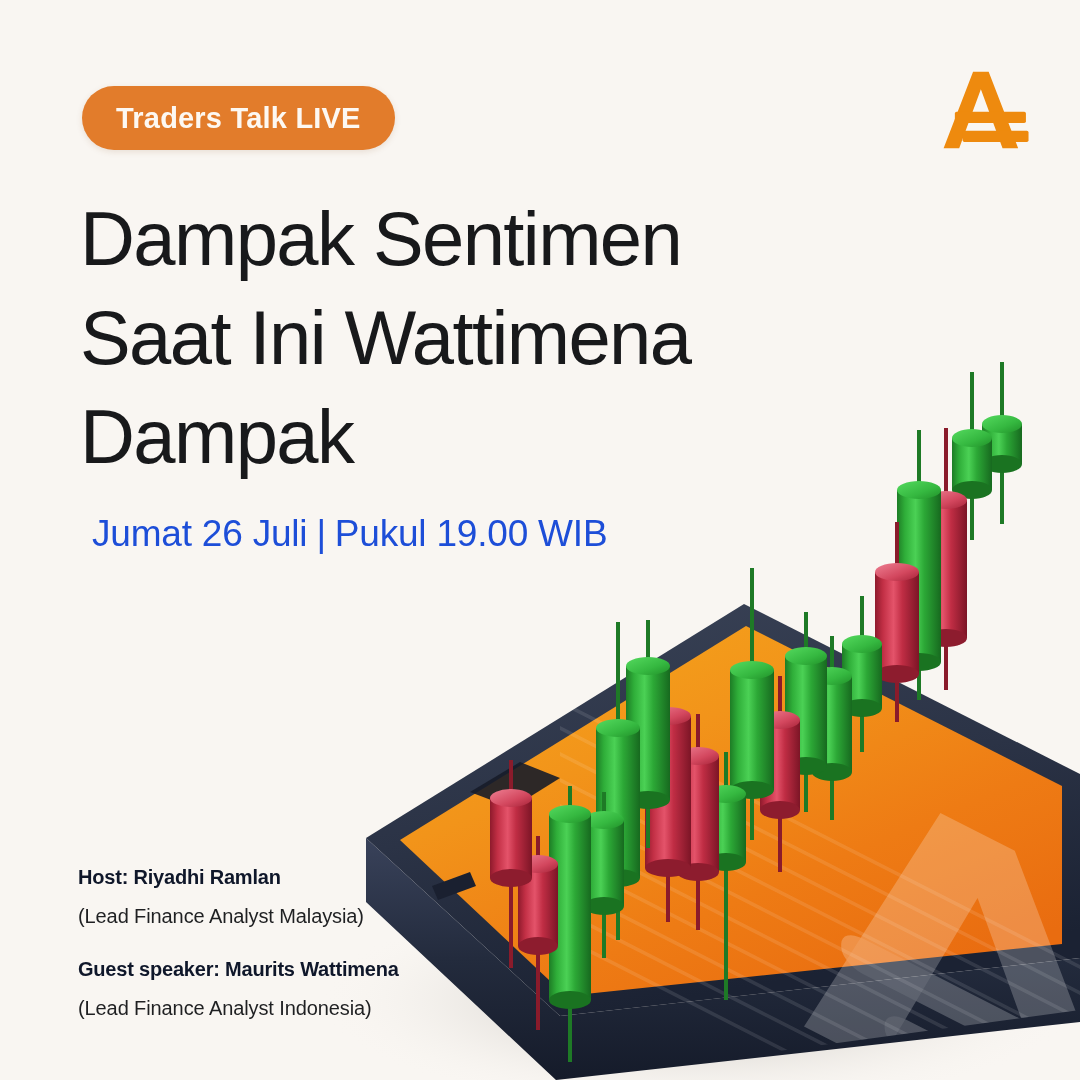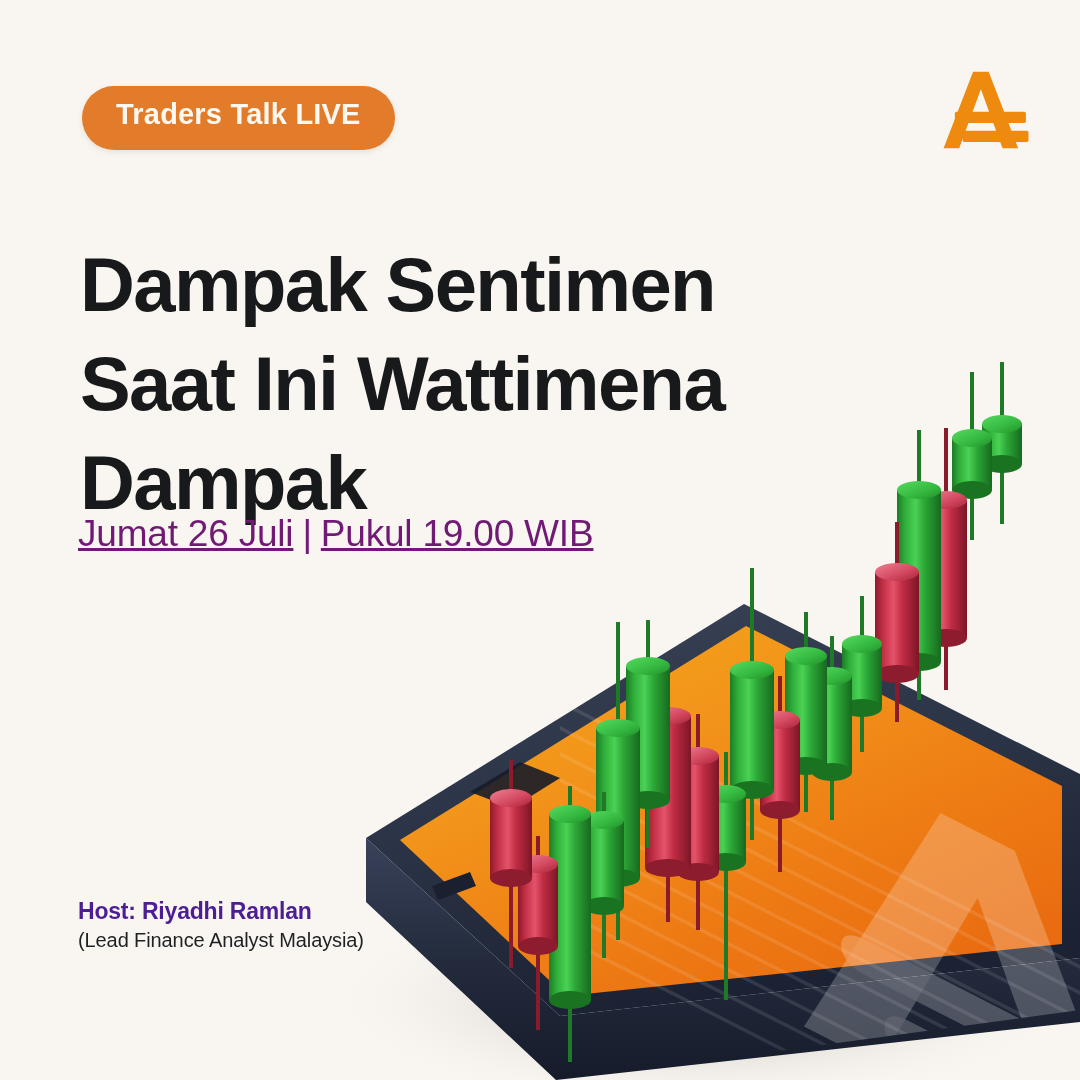--- a/index.html
+++ b/index.html
@@ -9,53 +9,53 @@
     font-family:"Liberation Sans", sans-serif;
     overflow:hidden;
     position:relative;
   }
 
   .poster { position:absolute; inset:0; overflow:hidden; background:#F9F6F2; }
 
   
   .badge {
     position:absolute; left:82px; top:86px;
-    height:64px; padding:12px 34px;
-    display:flex; align-items:flex-start; justify-content:center;
+    height:64px; padding:0 34px;
+    display:flex; align-items:center; justify-content:center;
     background:#E27C2B; border-radius:40px;
     box-shadow:0 2px 6px rgba(120,70,20,.13);
   }
   .badge-text {
     color:#FDF8F2; font-size:29px; font-weight:bold;
     letter-spacing:.2px; white-space:nowrap;
   }
 
   
   .logo { position:absolute; right:48px; top:58px; width:104px; height:104px; }
 
   
   .headline {
     position:absolute; left:80px; top:190px; width:740px;
-    color:#18191B; font-size:76px; font-weight:bold;
-    line-height:1.30; letter-spacing:-1.6px;margin-top:46px;
+    color:#18191B; font-size:76px; font-weight:normal;
+    line-height:1.30; letter-spacing:-1.6px;
   }
   .headline .ln { display:block; }
 
   .subline {
-    position:absolute; left:78px; top:513px;
-    color:#701a75; font-size:37px; font-weight:normal;
-    letter-spacing:-.2px; white-space:nowrap;text-decoration:underline;
+    position:absolute; left:92px; top:513px;
+    color:#1d4ed8; font-size:37px; font-weight:normal;
+    letter-spacing:-.2px; white-space:nowrap;
   }
   .subline .sep { display:inline-block; padding:0 9px; font-weight:300; }
 
   
   .credits { position:absolute; left:78px; top:866px; width:470px; z-index:40; }
   .credit-block + .credit-block { margin-top:30px; }
-  .credit-name { color:#4c1d95; font-size:23px; font-weight:bold; letter-spacing:-.2px; white-space:nowrap;margin-top:32px; }
-  .credit-role { color:#1F2022; font-size:20px; font-weight:normal; margin-top:4px; letter-spacing:-.1px; white-space:nowrap; }
+  .credit-name { color:#0f172a; font-size:20px; font-weight:bold; letter-spacing:-.2px; white-space:nowrap; }
+  .credit-role { color:#1F2022; font-size:20px; font-weight:normal; margin-top:16px; letter-spacing:-.1px; white-space:nowrap; }
 
   
   .art { position:absolute; left:0; top:0; width:1080px; height:1080px; pointer-events:none; }
 </style>
 </head>
 <body>
 
 <div class="poster">
 
   <svg class="art" viewBox="0 0 1080 1080" xmlns="http://www.w3.org/2000/svg">
@@ -287,15 +287,19 @@
 
   <div class="subline">
     <span>Jumat 26 Juli</span><span class="sep">|</span><span>Pukul 19.00 WIB</span>
   </div>
 
   <div class="credits">
     <div class="credit-block">
       <div class="credit-name">Host: Riyadhi Ramlan</div>
       <div class="credit-role">(Lead Finance Analyst Malaysia)</div>
     </div>
+    <div class="credit-block">
+      <div class="credit-name">Guest speaker: Maurits Wattimena</div>
+      <div class="credit-role">(Lead Finance Analyst Indonesia)</div>
+    </div>
   </div>
 
 </div>
 
 </body></html>

